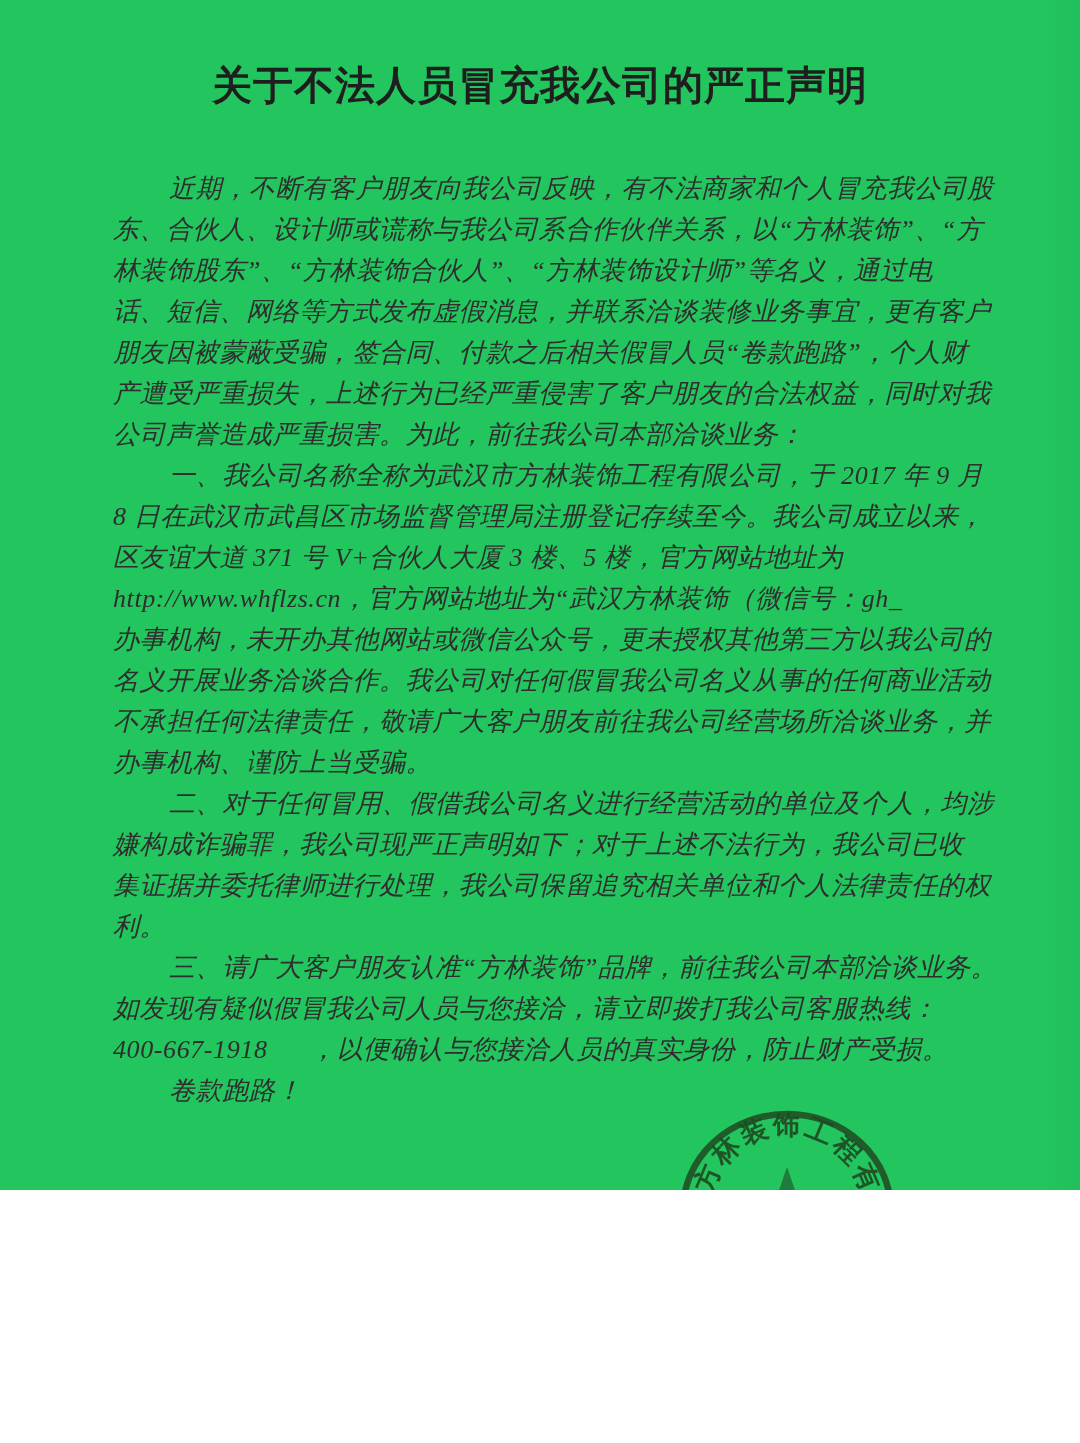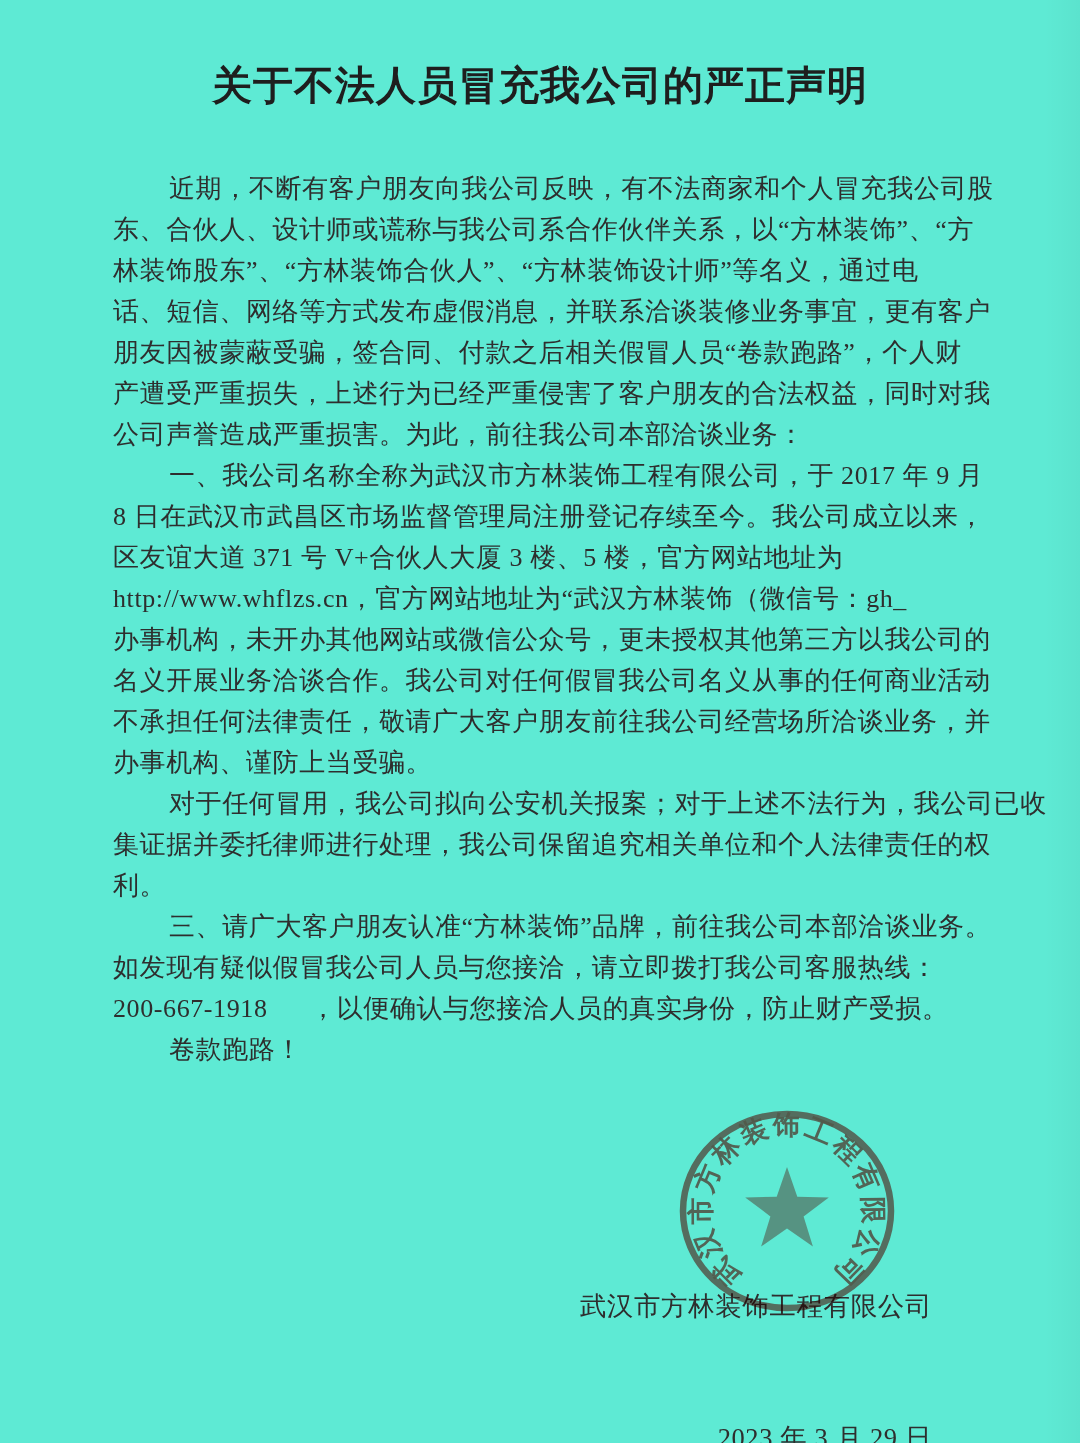--- a/index.html
+++ b/index.html
@@ -3,22 +3,22 @@
 <meta charset="utf-8">
 <style>
   html, body { margin: 0; padding: 0; }
   body {
     width: 1080px; height: 1443px;
     background: #ffffff;
     font-family: "Liberation Serif", "DejaVu Serif", serif;
   }
   .page {
     position: relative;
-    width: 1080px; height: 1443px;
-    background: #5eead4;
+    width: 1080px; height: 1190px;
+    background: #22c55e;
     overflow: hidden;
   }
   .scan-edge-right {
     position: absolute; top: 0; right: 0;
     width: 36px; height: 100%;
     background: linear-gradient(to right, rgba(0,0,0,0), rgba(0,0,0,0.03));
     pointer-events: none;
   }
   .doc-title {
     position: absolute;
@@ -33,20 +33,21 @@
     margin: 0;
   }
   .body-text {
     position: absolute;
     left: 113px; top: 168px;
     width: 840px;
     font-size: 26px;
     line-height: 41px;
     color: #2e2e2e;
     letter-spacing: 0.6px;
+    font-style: italic;
   }
   .para { margin: 0; }
   .para .line {
     white-space: pre;
     height: 41px;
     overflow: visible;
   }
   .para .line:first-child { text-indent: 56px; }
   .signature {
     position: absolute;
@@ -90,28 +91,29 @@
         <div class="line">一、我公司名称全称为武汉市方林装饰工程有限公司，于 2017 年 9 月</div>
         <div class="line">8 日在武汉市武昌区市场监督管理局注册登记存续至今。我公司成立以来，</div>
         <div class="line">区友谊大道 371 号 V+合伙人大厦 3 楼、5 楼，官方网站地址为</div>
         <div class="line">http://www.whflzs.cn，官方网站地址为“武汉方林装饰（微信号：gh_</div>
         <div class="line">办事机构，未开办其他网站或微信公众号，更未授权其他第三方以我公司的</div>
         <div class="line">名义开展业务洽谈合作。我公司对任何假冒我公司名义从事的任何商业活动</div>
         <div class="line">不承担任何法律责任，敬请广大客户朋友前往我公司经营场所洽谈业务，并</div>
         <div class="line">办事机构、谨防上当受骗。</div>
       </div>
     <div class="para">
-        <div class="line">对于任何冒用，我公司拟向公安机关报案；对于上述不法行为，我公司已收</div>
+        <div class="line">二、对于任何冒用、假借我公司名义进行经营活动的单位及个人，均涉</div>
+        <div class="line">嫌构成诈骗罪，我公司现严正声明如下；对于上述不法行为，我公司已收</div>
         <div class="line">集证据并委托律师进行处理，我公司保留追究相关单位和个人法律责任的权</div>
         <div class="line">利。</div>
       </div>
     <div class="para">
         <div class="line">三、请广大客户朋友认准“方林装饰”品牌，前往我公司本部洽谈业务。</div>
         <div class="line">如发现有疑似假冒我公司人员与您接洽，请立即拨打我公司客服热线：</div>
-        <div class="line">200-667-1918      ，以便确认与您接洽人员的真实身份，防止财产受损。</div>
+        <div class="line">400-667-1918      ，以便确认与您接洽人员的真实身份，防止财产受损。</div>
       </div>
     <div class="para">
         <div class="line">卷款跑路！</div>
       </div>
   </div>
 
   <div class="signature">
     <div>武汉市方林装饰工程有限公司</div>
     <div>2023 年 3 月 29 日</div>
   </div>

